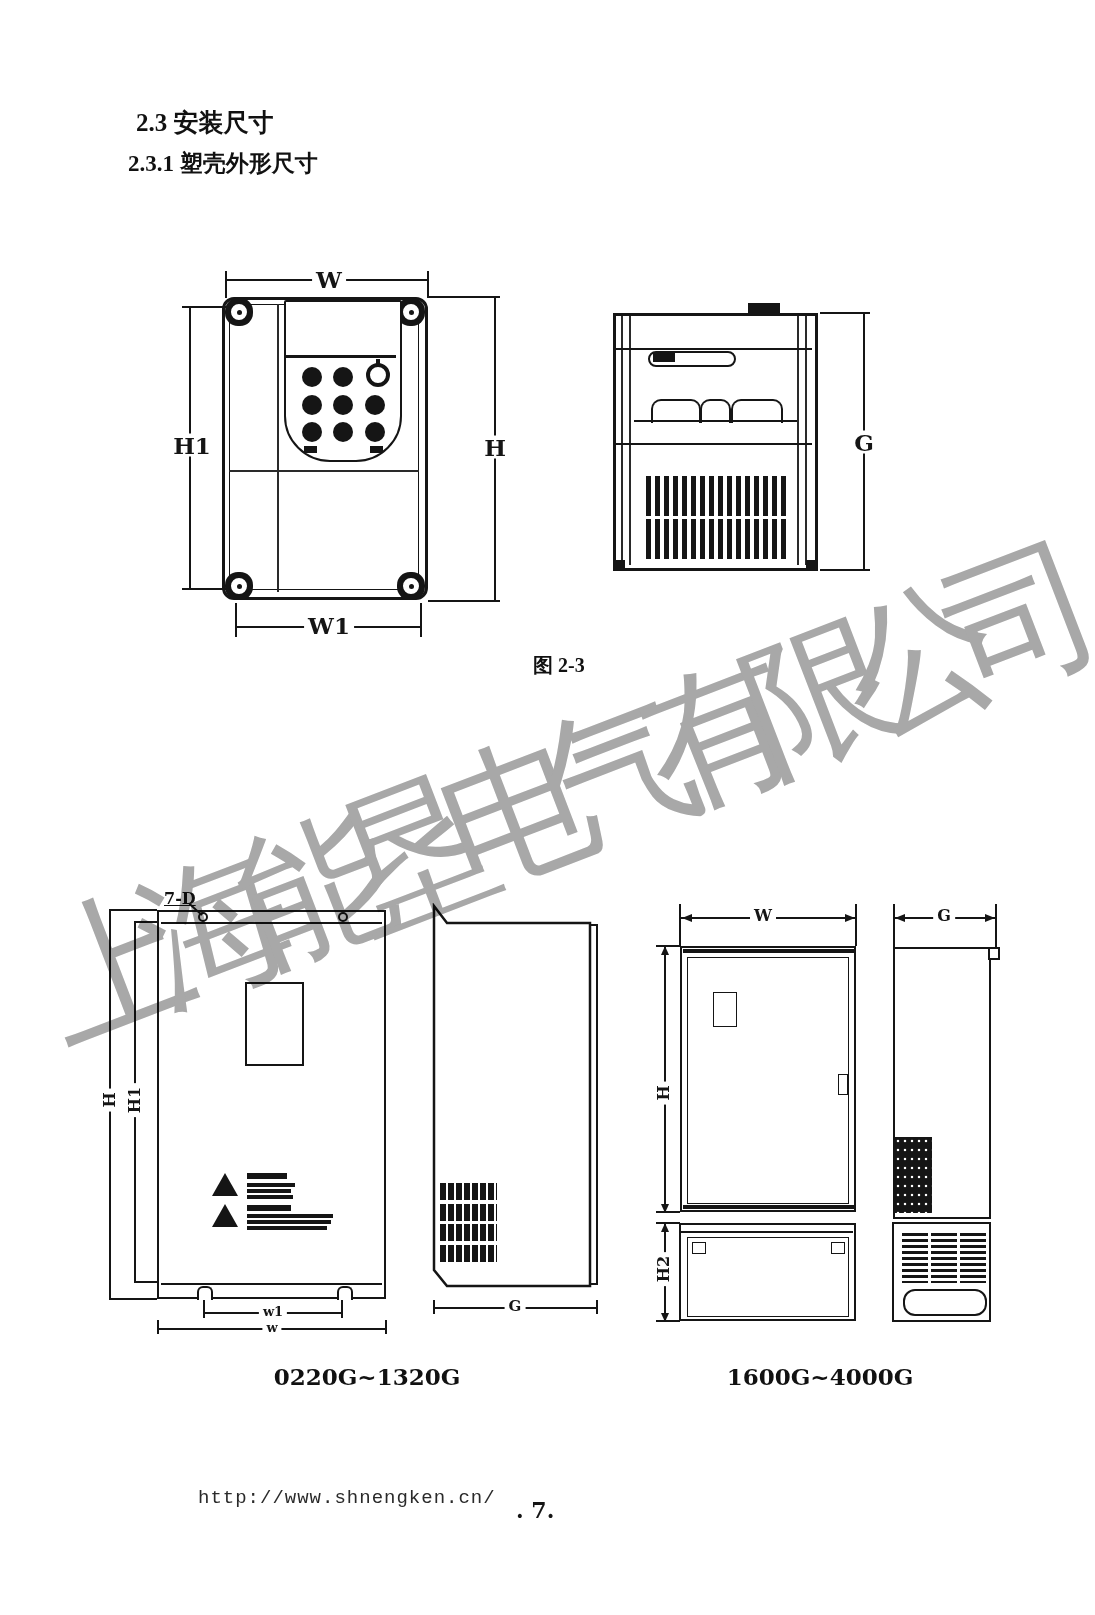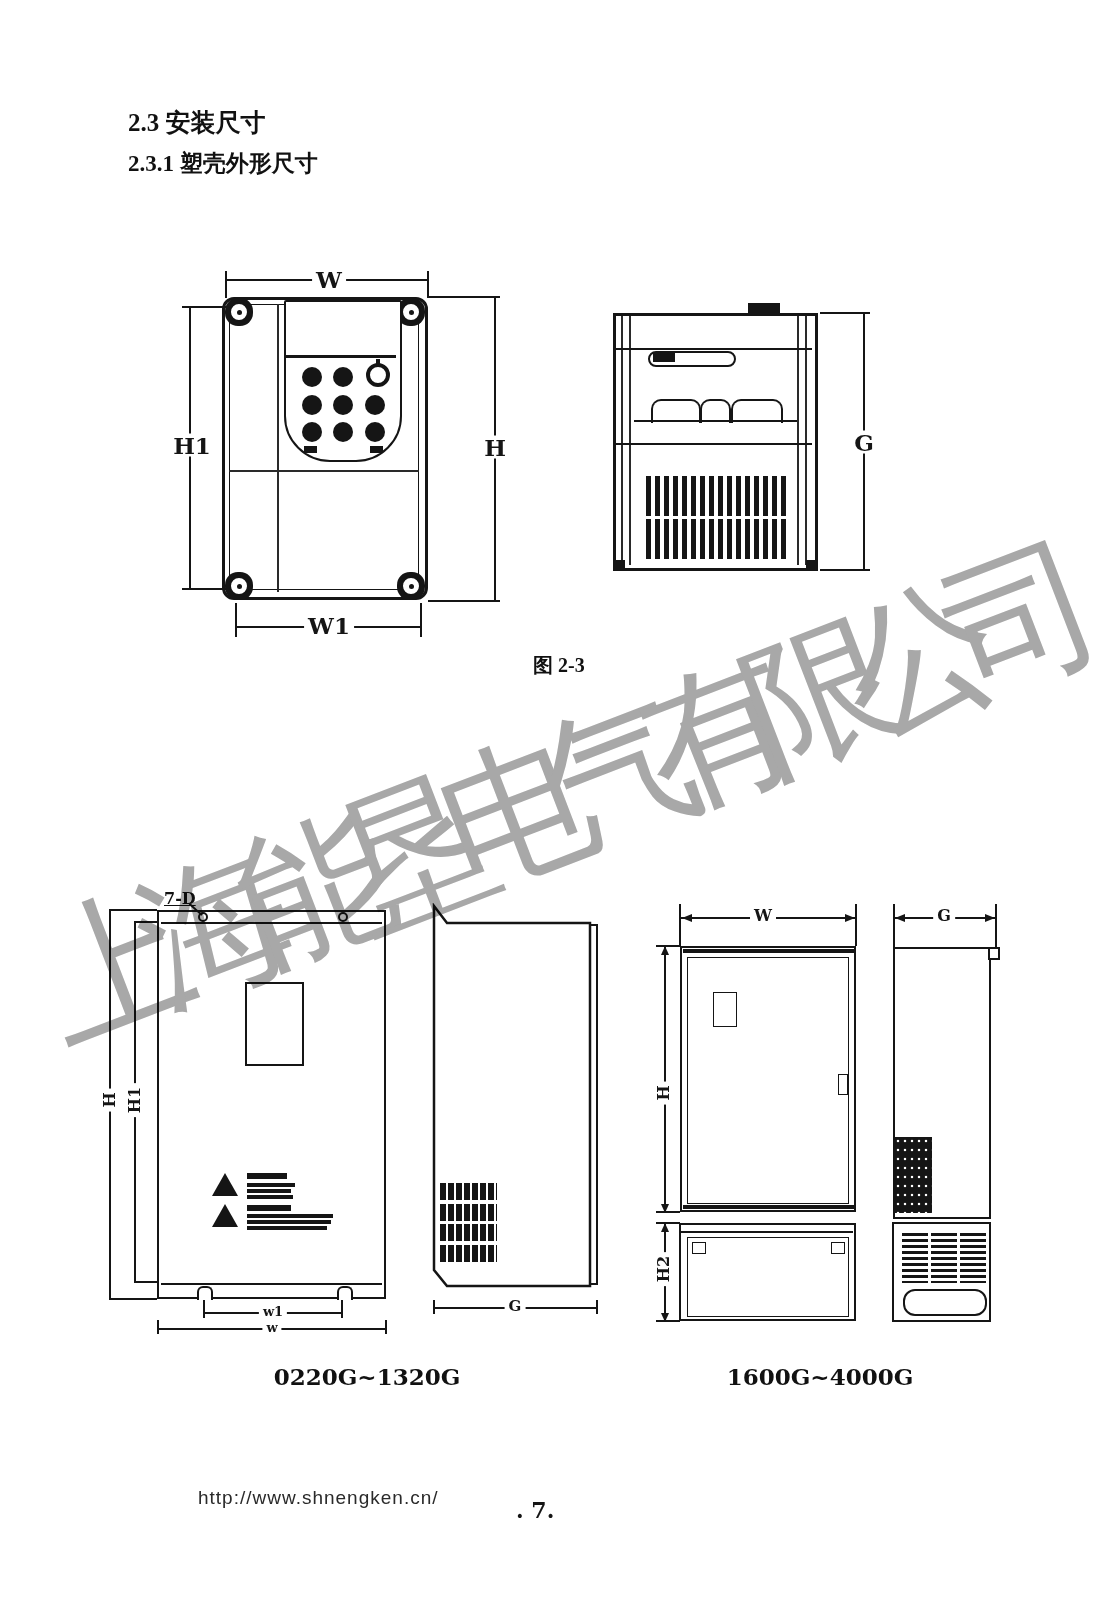--- a/index.html
+++ b/index.html
@@ -38,29 +38,29 @@
            background-size:7px 9px;}
   .grille{position:absolute;background-color:#fff;
           background-image:repeating-linear-gradient(90deg,transparent 0 26px,#fff 26px 29px),
                            repeating-linear-gradient(180deg,#151515 0 3px,transparent 3px 6px);}
   .stadium{position:absolute;background:#fff;border:2px solid #151515;border-radius:12px;}
   .watermark{position:absolute;left:8px;top:716px;width:1104px;z-index:6;pointer-events:none;
              font-size:150px;line-height:158px;letter-spacing:-42px;white-space:nowrap;
              transform:rotate(-21deg);transform-origin:50% 50%;
              color:#8f8f8f;opacity:.78;mix-blend-mode:multiply;
              font-family:"DejaVu Serif","Liberation Serif",serif;}
-  .mono{font-family:Liberation Sans, sans-serif;text-align:right;}
+  .mono{font-family:Liberation Mono, monospace;text-align:right;}
 </style>
 </head>
 <body>
 
 <div class="page">
   <div class="content">
 
-    <div class="heading" style="left:128px;top:106px;font-size:25px;">2.3 安装尺寸</div>
+    <div class="heading" style="left:136px;top:106px;font-size:25px;">2.3 安装尺寸</div>
     <div class="heading" style="left:128px;top:148px;font-size:23px;">2.3.1  塑壳外形尺寸</div>
 
     <div>
       <div class="box" style="left:222px;top:297px;width:200px;height:297px;border-radius:12px;"></div>
       <div class="rect" style="left:229px;top:304px;width:188px;height:284px;border-width:1.5px;border-radius:8px;"></div>
       <div class="vline thin" style="left:277px;top:304px;height:288px;"></div>
       <div class="hline thin" style="left:229px;top:470px;width:190px;"></div>
 
       <div class="screw-blob" style="left:225px;top:298px;"></div>
       <div class="screw-ring" style="left:229px;top:302px;"></div>

